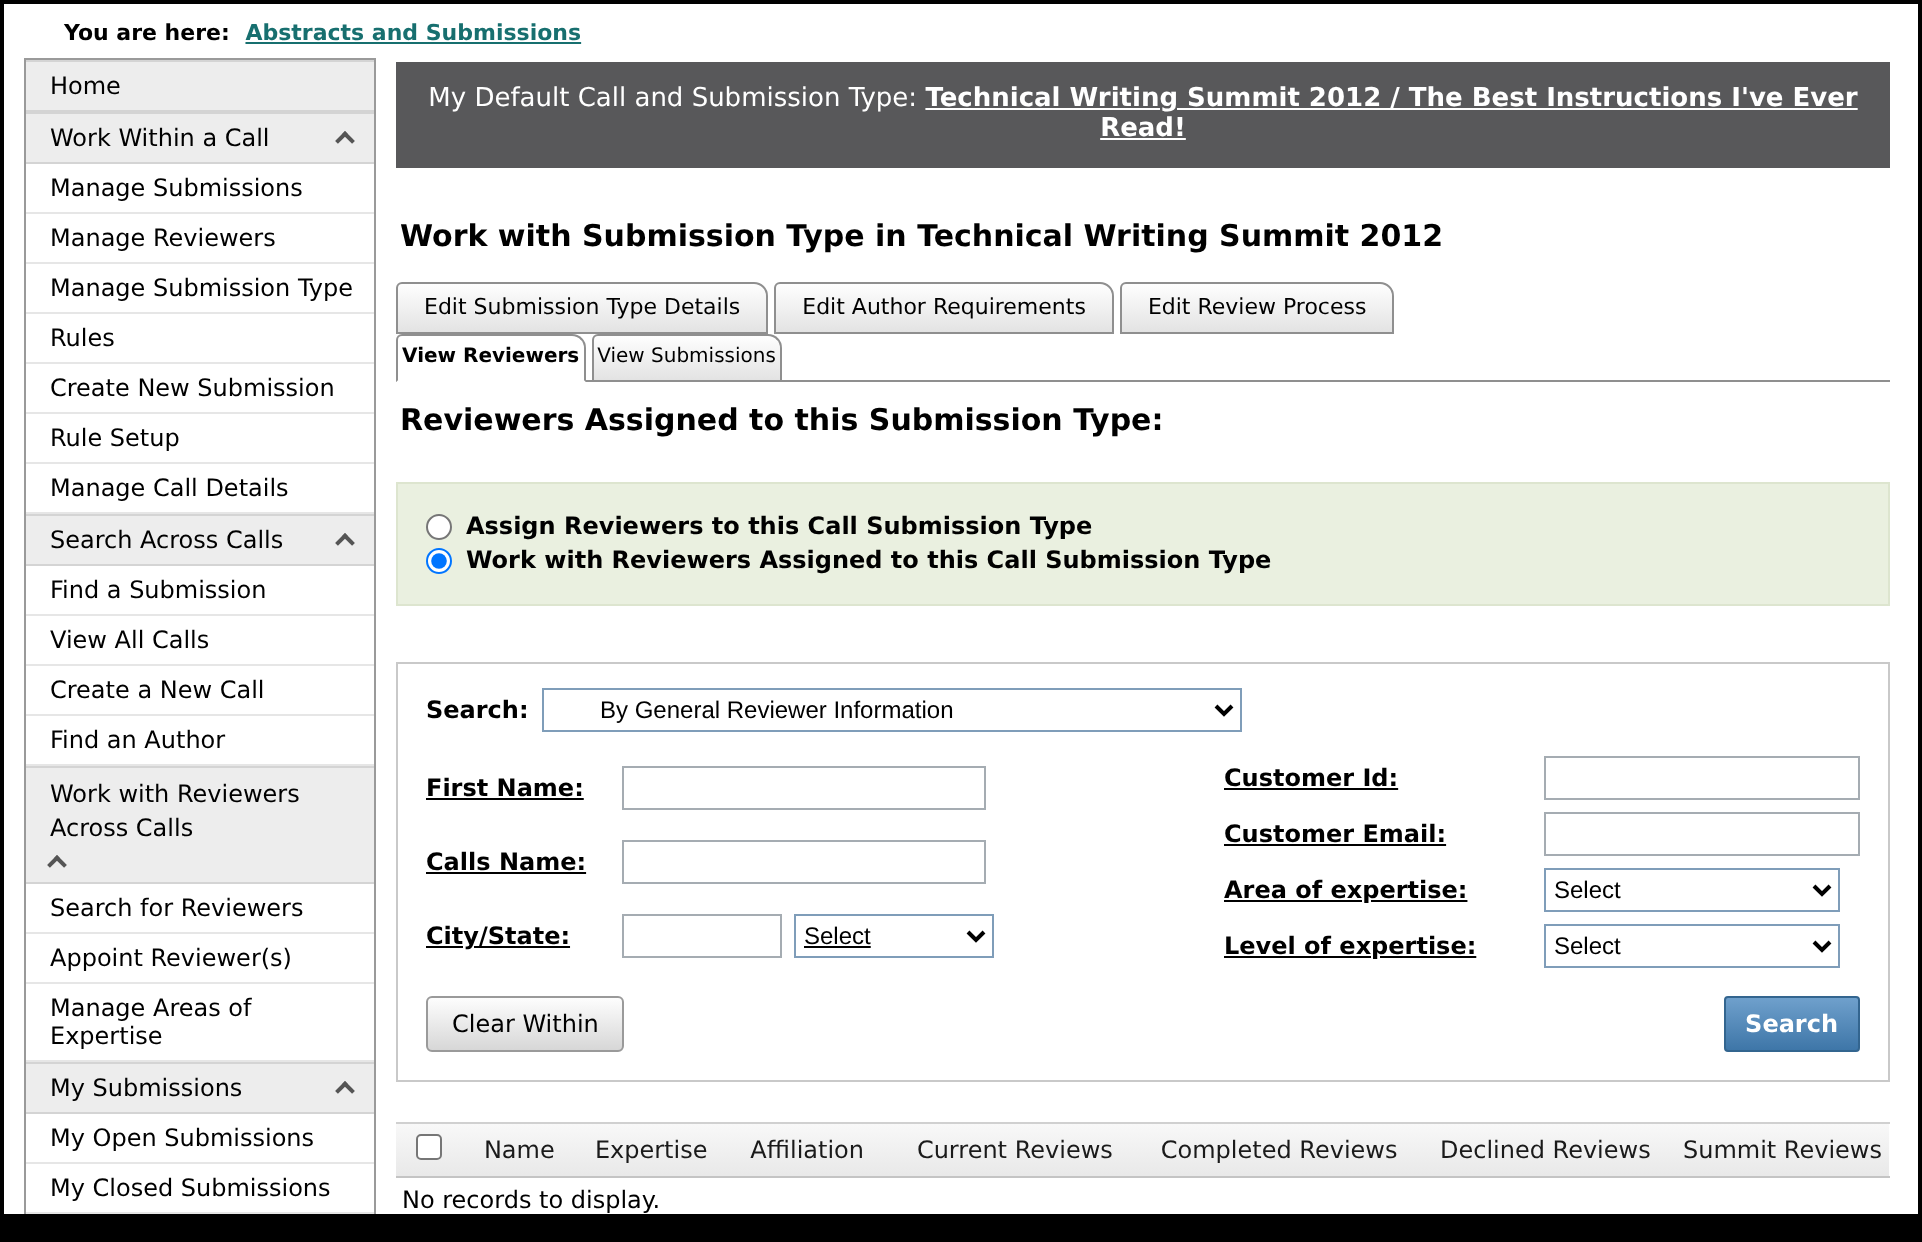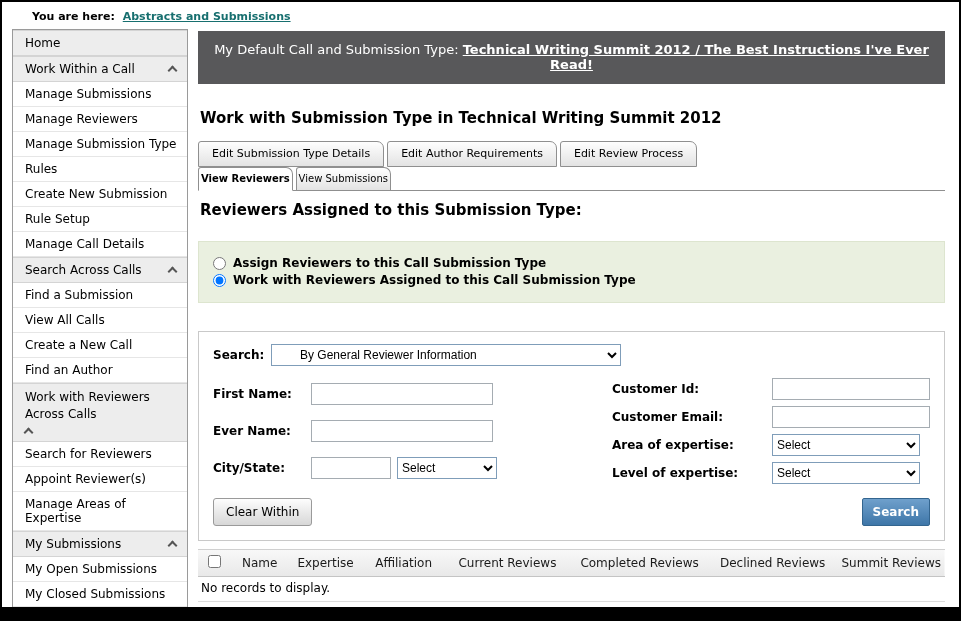--- a/index.html
+++ b/index.html
@@ -46,32 +46,32 @@
 
   
   .search-panel { margin-top:28px; border:1px solid #c9c9c9; padding:12px 14px 14px; }
   .search-row { display:flex; align-items:center; margin-bottom:12px; }
   .lbl { font-size:12px; font-weight:bold; }
   .search-row .lbl { width:58px; }
   select { font-size:12px; height:22px; border:1px solid #7f9db9; background:#fff; cursor:pointer; }
   .ti { font-size:12px; height:22px; border:1px solid #a5acb2; padding:0 4px; }
   .search-by { width:350px;padding-left:24px; }
   .fields { display:flex; justify-content:space-between; }
-  .col { display:grid; row-gap:6px; column-gap:10px; align-items:center; }
+  .col { display:grid; row-gap:6px; column-gap:10px; align-items:center;text-decoration:underline; }
   .col.left { grid-template-columns:88px auto; }
   .col.right { grid-template-columns:150px auto; }
   .w182 { width:182px; } .w80 { width:80px; } .w100 { width:100px; }
   .w158 { width:158px; } .w148 { width:148px; }
   .ctrl-row { display:flex; gap:6px; align-items:center; }
   .buttons-row { display:flex; justify-content:space-between; align-items:flex-end; margin-top:14px; }
   .btn-clear { font-family:inherit; font-size:12px; padding:6px 12px; background:linear-gradient(#fdfdfd,#d7d7d7); border:1px solid #9a9a9a; border-radius:3px; cursor:pointer; }
   .btn-search { font-family:inherit; font-size:12px; font-weight:bold; color:#fff; padding:6px 10px; background:linear-gradient(#6fa0cc,#3e76a8); border:1px solid #33658f; border-radius:2px; cursor:pointer; }
 
   
-  .results { width:100%; border-collapse:collapse; margin-top:8px; font-size:12px; }
+  .results { width:100%; border-collapse:collapse; margin-top:20px; font-size:12px; }
   .results thead tr { background:linear-gradient(#f8f8f8,#e8e8e8); }
   .results th { font-weight:normal; color:#1a1a1a; padding:5px 4px; border-top:1px solid #d0d0d0; border-bottom:1px solid #c4c4c4; text-align:center; white-space:nowrap; }
   .results th.chk { width:38px; }
   .results th input { width:13px; height:13px; background:#fff; cursor:pointer; }
   .results td.empty { padding:4px 4px 6px 3px; border-bottom:1px solid #dcdcdc; text-align:left; }
 
   .footer-bar { position:absolute; left:0; right:0; bottom:0; height:12px; background:#000; }
 </style>
 </head>
 <body>
@@ -164,21 +164,21 @@
           <span class="lbl">Search:</span>
           <select class="search-by">
             <option>By General Reviewer Information</option>
           </select>
         </div>
 
         <div class="fields">
           <div class="col left">
             <span class="lbl">First Name:</span>
             <span><input type="text" class="ti w182" value="" style=""></span>
-            <span class="lbl">Ever Name:</span>
+            <span class="lbl">Calls Name:</span>
             <span><input type="text" class="ti w182" value="" style=""></span>
             <span class="lbl">City/State:</span>
             <span class="ctrl-row">
               <input type="text" class="ti w80" value="" style="">
               <select class="w100">
                 <option>Select</option>
               </select>
             </span>
           </div>
           <div class="col right">

